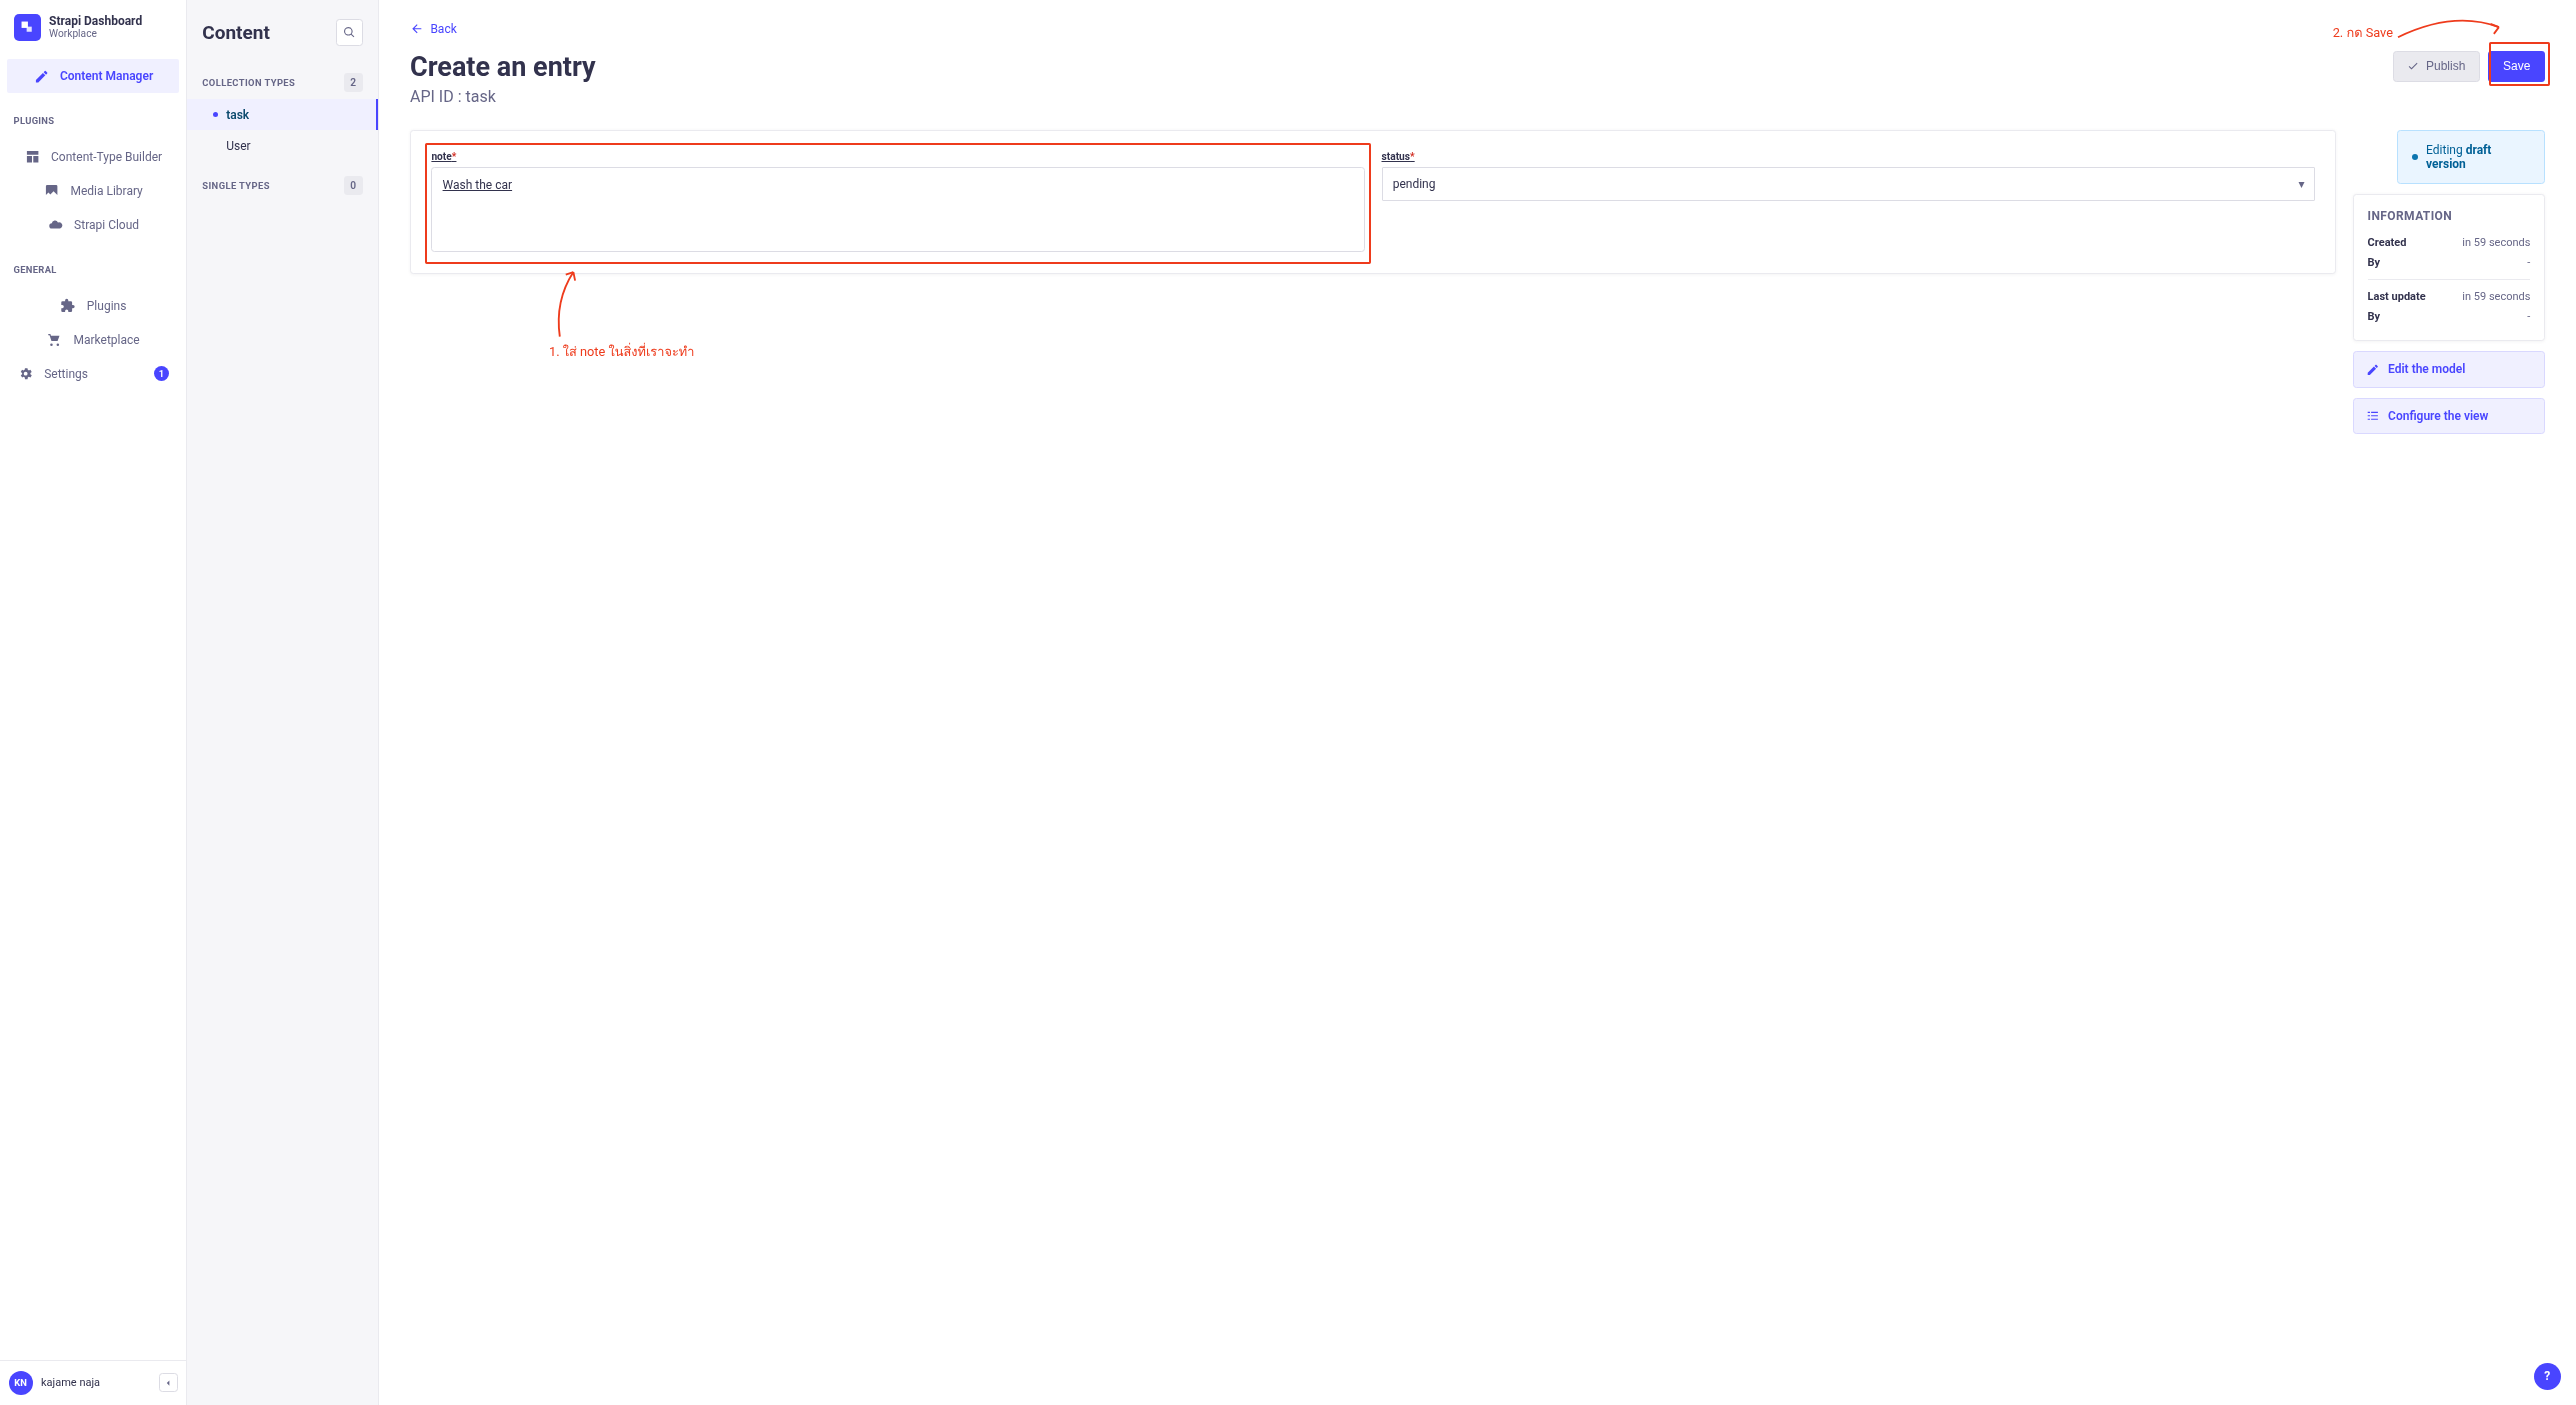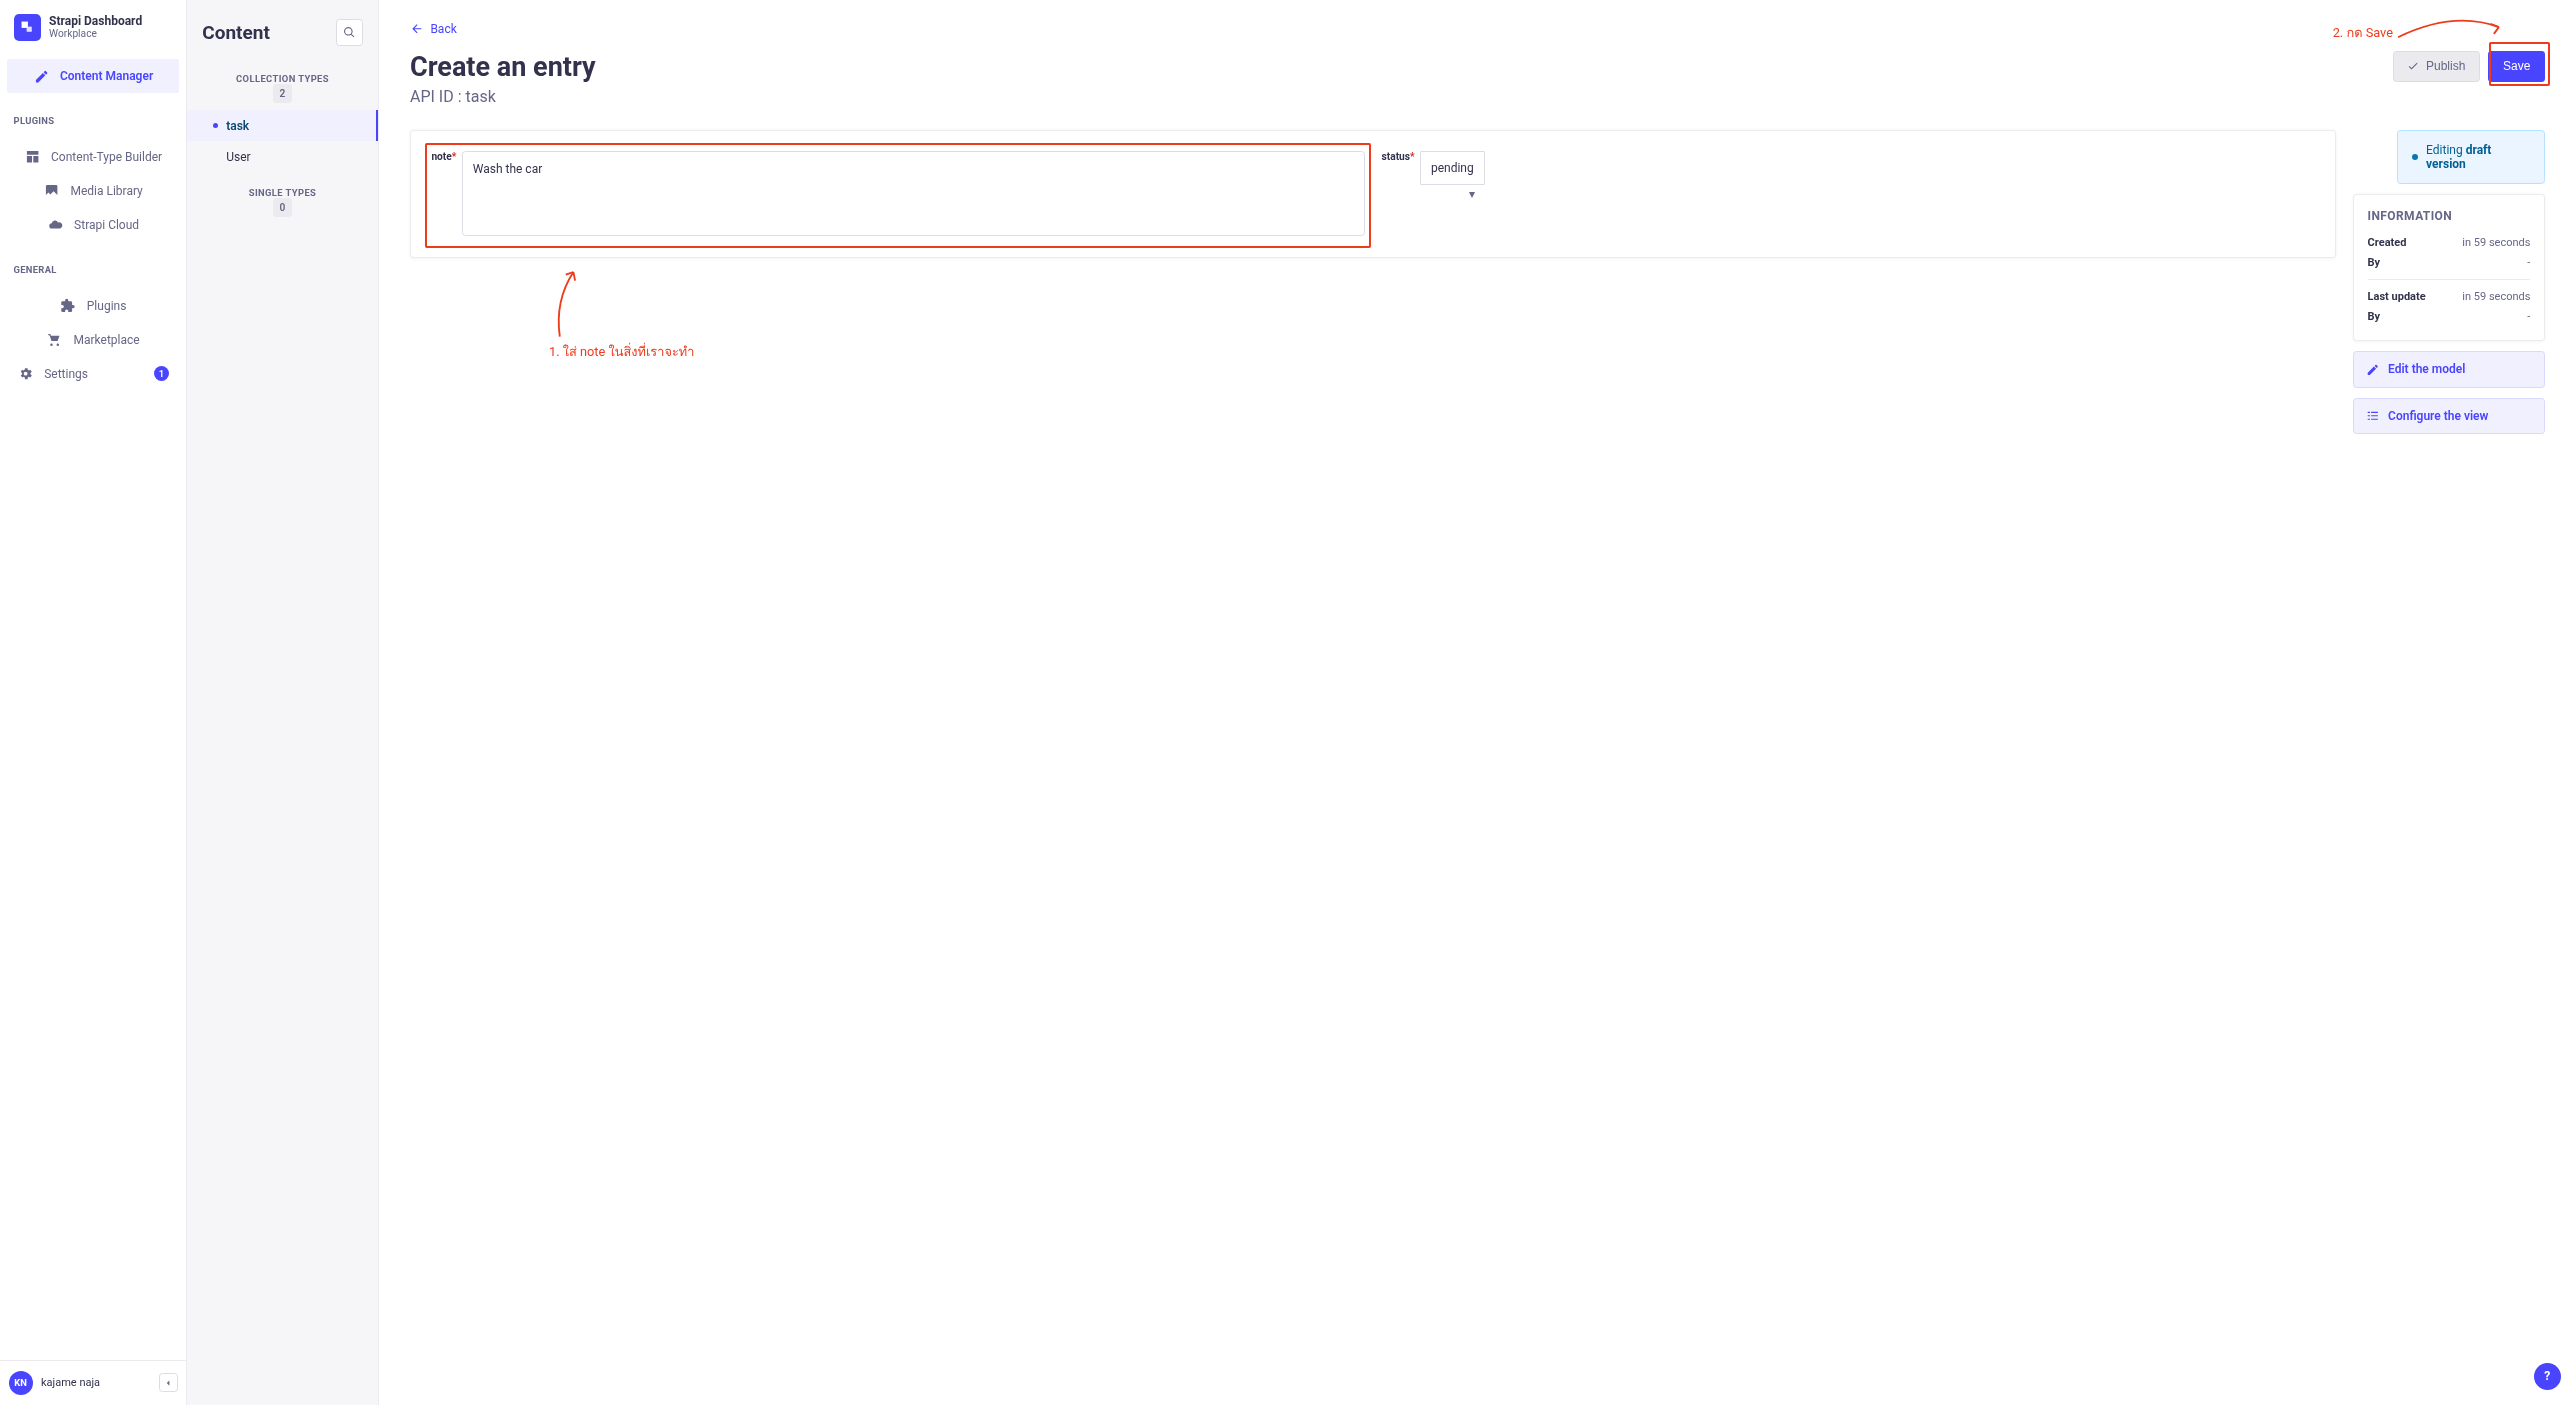--- a/index.html
+++ b/index.html
@@ -22,21 +22,21 @@
 .sidebar-footer { margin-top: auto; padding: 10.2px 8.5px; display:flex; align-items:center; gap:8.5px; border-top:0.9px solid #eaeaef; }
 .avatar { width: 24px; height: 24px; border-radius: 50%; background: #4945ff; color:#fff; font-size:9.4px; font-weight:700; display:flex; align-items:center; justify-content:center; }
 .username { font-size: 11px; color: #32324d; }
 .collapse-btn { margin-left:auto; width:19px; height:19px; border:0.9px solid #dcdce4; border-radius:3.4px; display:flex; align-items:center; justify-content:center; color:#666687; cursor:pointer; }
 
 
 .sidebar-sub { width: 192px; background:#f6f6f9; border-right:0.9px solid #eaeaef; display:flex; flex-direction:column; }
 .sub-header { display:flex; align-items:center; justify-content:space-between; padding: 19px 15.3px 12px; }
 .sub-header h2 { font-size: 19px; font-weight:700; color:#32324d; }
 .search-btn { width:27px; height:27px; border:0.9px solid #dcdce4; border-radius:3.4px; background:#fff; display:flex; align-items:center; justify-content:center; color:#666687; cursor:pointer; }
-.sub-section-h { display:flex; align-items:center; justify-content:space-between; padding: 15.3px 15.3px 6.8px; flex-direction: column; }
+.sub-section-h { display:flex; align-items:center; justify-content:space-between; padding: 15.3px 15.3px 6.8px; }
 .sub-section-h span:first-child { font-size: 9.4px; font-weight:700; color:#666687; letter-spacing:0.4px; }
 .count-badge { background:#eaeaef; color:#666687; font-size:10.2px; font-weight:600; border-radius:3.4px; min-width:19px; height:19px; display:inline-flex; align-items:center; justify-content:center; }
 .sub-item { padding: 8.5px 10.2px 8.5px 25.6px; font-size:12px; color:#32324d; cursor:pointer; display:flex; align-items:center; gap:8.5px; }
 .sub-item .dot { width:5.1px; height:5.1px; border-radius:50%; background:transparent; }
 .sub-item.active { background:#f0f0ff; color:#0c4a6e; font-weight:600; position:relative; }
 .sub-item.active .dot { background:#4945ff; }
 .sub-item.active::after { content:""; position:absolute; right:0; top:0; bottom:0; width:1.7px; background:#4945ff; }
 
 
 .main { flex:1; background:#fff; position:relative; }
@@ -45,21 +45,21 @@
 .page-head { display:flex; align-items:flex-start; justify-content:space-between; margin-top:12px; }
 .page-title { font-size: 27px; font-weight:700; color:#32324d; }
 .page-sub { font-size: 16px; color:#666687; margin-top:4px; }
 .actions { display:flex; gap:8.5px; align-items:center; }
 .btn { height:31px; padding:0 13.6px; border-radius:3.4px; font-size:12px; font-weight:400; cursor:pointer; display:inline-flex; align-items:center; gap:6.8px; border:0.9px solid transparent; }
 .btn-publish { background:#eaeaef; color:#666687; border-color:#dcdce4; }
 .btn-save { background:#4945ff; color:#fff; }
 
 .body-grid { display:flex; gap:17px; margin-top: 24px; align-items:flex-start; }
 .form-card { flex:1; background:#fff; border:0.9px solid #eaeaef; border-radius:3.4px; box-shadow:0 0.9px 3.4px rgba(33,33,52,0.05); padding: 20.4px; display:flex; gap:17px; }
-.field { flex:1; display:flex; flex-direction:row; gap:5.1px; }
+.field { flex:1; display:flex; flex-direction:column; gap:5.1px;text-decoration:underline; }
 .label { font-size:10.2px; font-weight:700; color:#32324d; }
 .req { color:#d02b20; }
 .textarea { width:100%; height:85px; border:0.9px solid #dcdce4; border-radius:3.4px; padding:10.2px 10.2px; font-family:inherit; font-size:12px; resize:none; color:#32324d; outline:none; }
 .select { position:relative; }
 .select select { width:100%; height:34px; border:0.9px solid #dcdce4; border-radius:1px; padding:0 10.2px; font-family:inherit; font-size:12px; background:#fff; appearance:none; color:#32324d; outline:none; }
 .select .caret { position:absolute; right:10.2px; top:50%; transform:translateY(-50%); pointer-events:none; color:#666687; }
 
 .side-cards { width:192px; display:flex; flex-direction:column; gap:10.2px; }
 .version-card { border:0.9px solid #b8e1ff; background:#eaf5ff; border-radius:3.4px; padding:12px 13.6px; font-size:12px; color:#006096; display:flex; align-items:center; gap:8.5px;margin-left:44px; }
 .version-card .dot { width:6px; height:6px; border-radius:50%; background:#0c75af; flex-shrink:0; }

